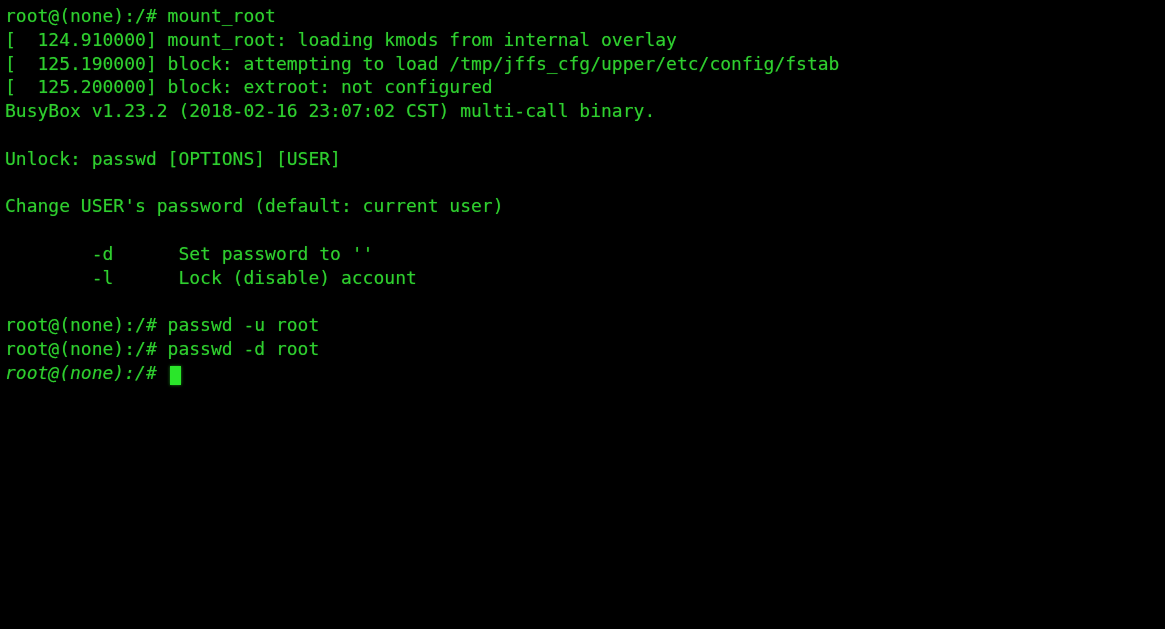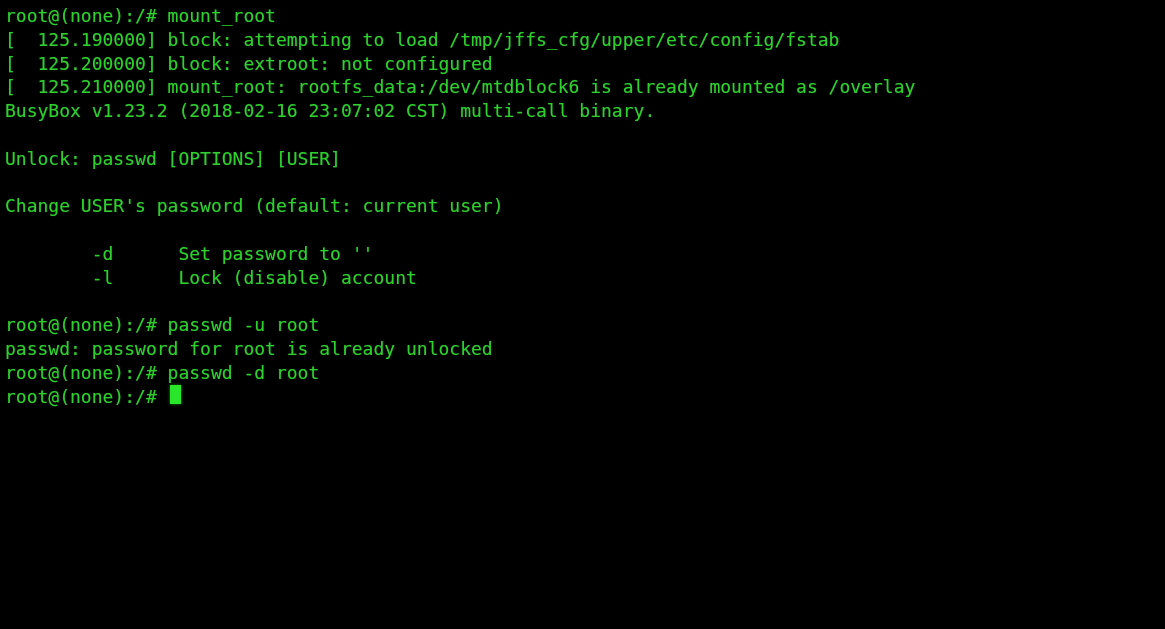--- a/index.html
+++ b/index.html
@@ -36,22 +36,23 @@
     text-shadow: 0 0 1px rgba(47, 207, 47, 0.45);
   }
 
   .row.blank {
     color: transparent;
   }
 
   
   .row.cursor-row {
     display: flex;
-    align-items: flex-start;
+    align-items: flex-end;
     height: 23.8px;
+    font-style: italic;
   }
 
   .prompt-text {
     white-space: pre;
     font-family: "DejaVu Sans Mono", "Liberation Mono", monospace;
     font-size: 18px;
     color: #2fcf2f;
     text-shadow: 0 0 1px rgba(47, 207, 47, 0.45);
   }
 
@@ -63,34 +64,33 @@
     margin-left: 2px;
     box-shadow: 0 0 3px rgba(42, 230, 42, 0.6);
   }
 </style>
 </head>
 <body>
 
 <div id="terminal">
 
   <span class="row">root@(none):/# mount_root</span>
+  <span class="row">[  124.910000] mount_root: loading kmods from internal overlay</span>
   <span class="row">[  125.190000] block: attempting to load /tmp/jffs_cfg/upper/etc/config/fstab</span>
   <span class="row">[  125.200000] block: extroot: not configured</span>
-  <span class="row">[  125.210000] mount_root: rootfs_data:/dev/mtdblock6 is already mounted as /overlay</span>
   <span class="row">BusyBox v1.23.2 (2018-02-16 23:07:02 CST) multi-call binary.</span>
   <span class="row blank"></span>
   <span class="row">Unlock: passwd [OPTIONS] [USER]</span>
   <span class="row blank"></span>
   <span class="row">Change USER's password (default: current user)</span>
   <span class="row blank"></span>
   <span class="row">        -d      Set password to ''</span>
   <span class="row">        -l      Lock (disable) account</span>
   <span class="row blank"></span>
   <span class="row">root@(none):/# passwd -u root</span>
-  <span class="row">passwd: password for root is already unlocked</span>
   <span class="row">root@(none):/# passwd -d root</span>
 
   <div class="row cursor-row">
     <span class="prompt-text">root@(none):/# </span>
     <span class="cursor-block"></span>
   </div>
 
 </div>
 
 </body></html>

